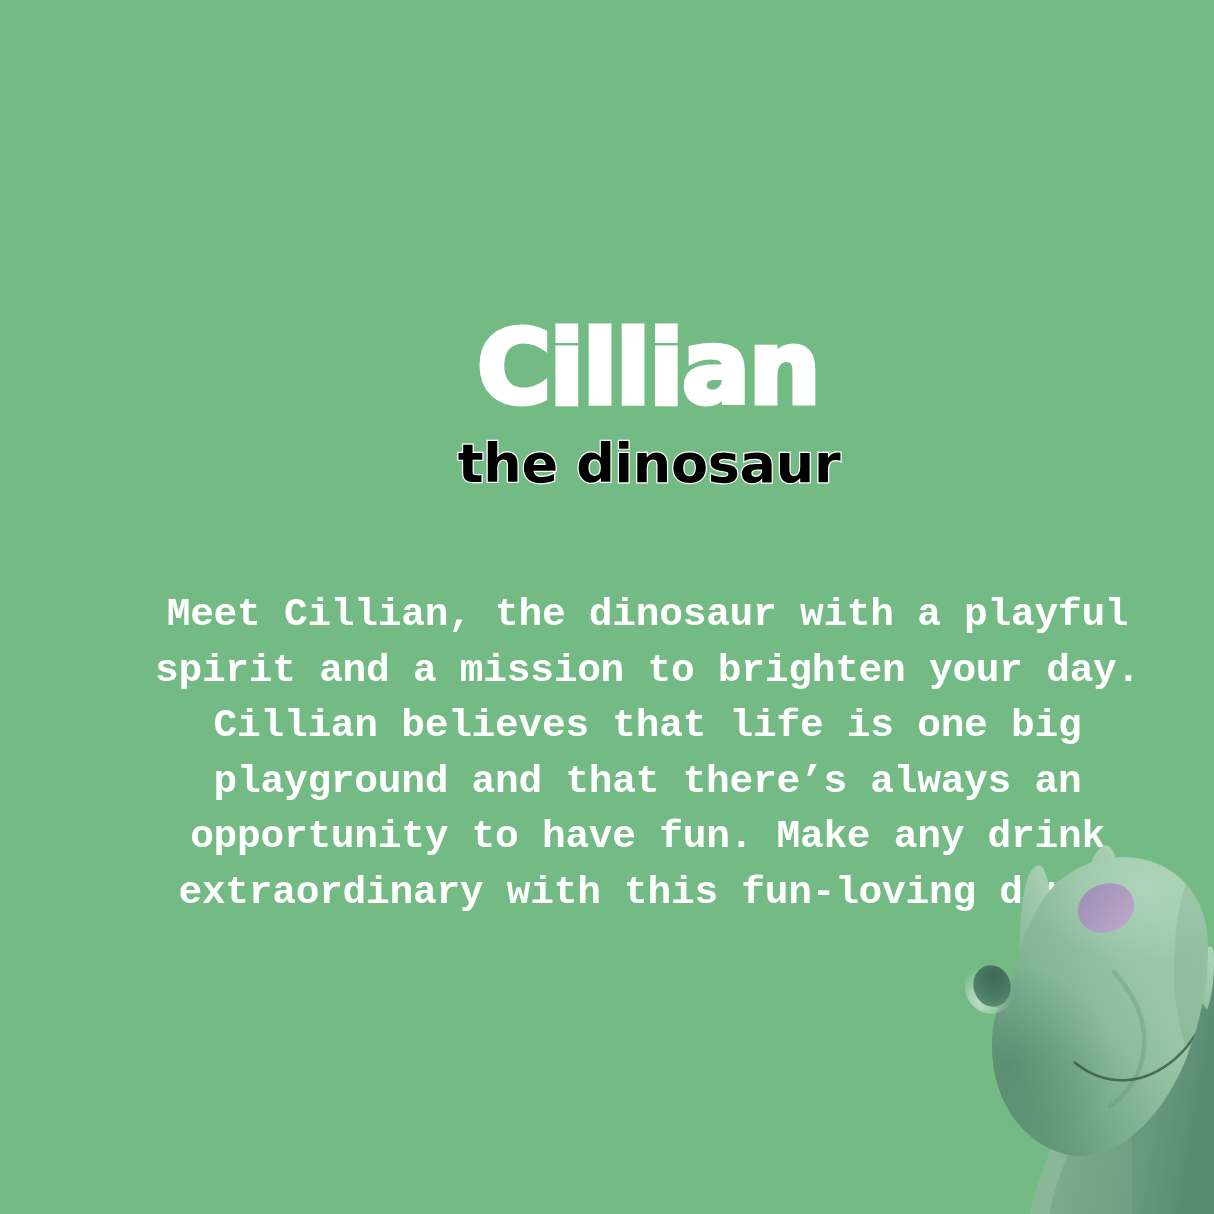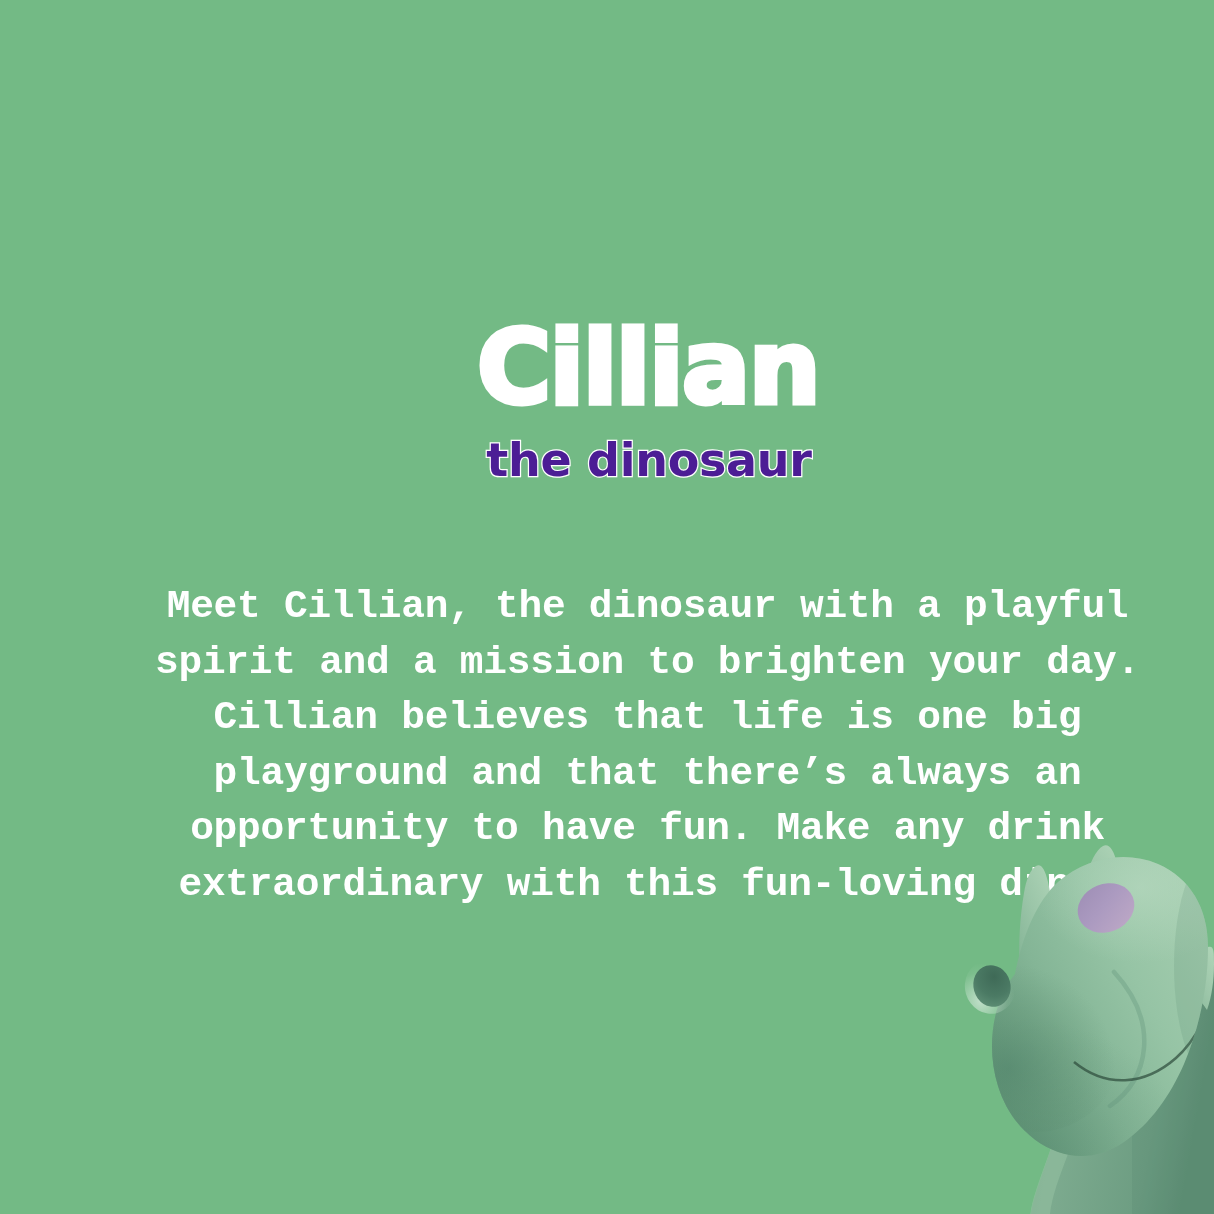--- a/index.html
+++ b/index.html
@@ -43,24 +43,24 @@
     letter-spacing: -1.5px;
     
     -webkit-text-stroke: 5px #ffffff;
     paint-order: stroke fill;
   }
 
   #character-role {
     margin-top: 18px;
     margin-left: 2px;
     font-family: "DejaVu Sans", sans-serif;
-    font-size: 46px;
+    font-size: 54px;
     font-weight: bold;
     line-height: 1.0;
-    color: #4c1d95;
+    color: #000000;
     letter-spacing: -0.3px;
     -webkit-text-stroke: 2.4px #ffffff;
     paint-order: stroke fill;
   }
 
   #character-description {
     margin-top: 96px;
     margin-left: 2px;
     width: 1055px;
     font-family: Liberation Mono, monospace;

